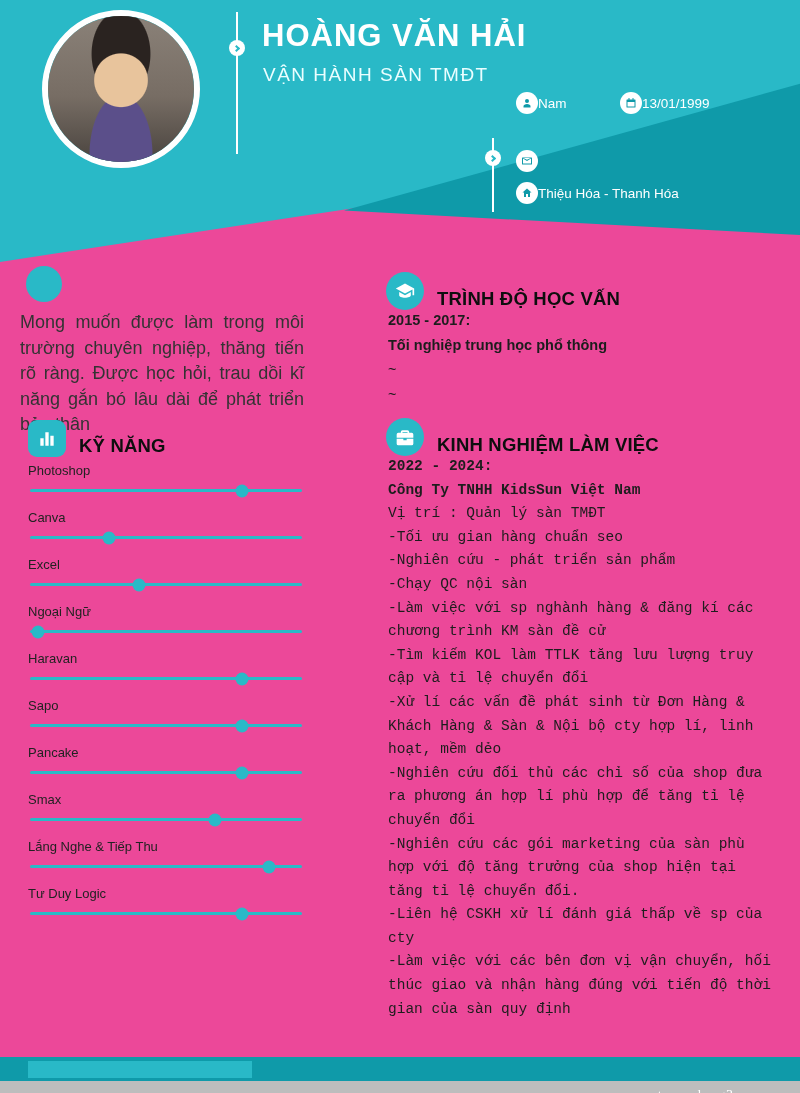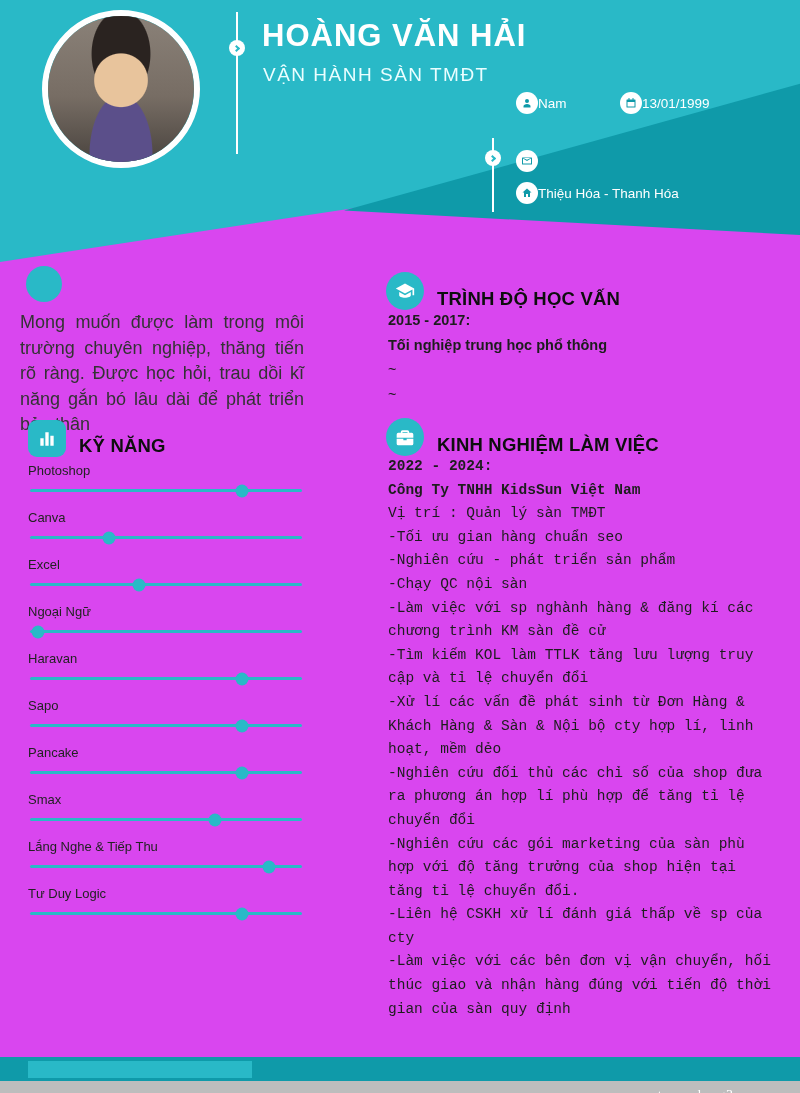--- a/index.html
+++ b/index.html
@@ -4,21 +4,21 @@
 <style>
   :root{
     --teal:#29b9c7;
     --teal-dark:#0f9aa9;
     --footer-gray:#bdbdbd;
     --ink:#222222;
   }
   *{box-sizing:border-box;margin:0;padding:0;}
   body{margin:0;background:#e8e8e8;}
   .page{
-    position:relative;width:800px;height:1093px;background:#d946ef;
+    position:relative;width:800px;height:1093px;background:#ec4899;
     overflow:hidden;font-family:"Liberation Sans",sans-serif;color:var(--ink);
     margin:0 auto;
   }
   
   .hdr-main{position:absolute;left:0;top:0;width:800px;height:270px;
     background:var(--teal);
     clip-path:polygon(0 0,100% 0,100% 52%,0 97%);}
   .hdr-dark{position:absolute;left:0;top:0;width:800px;height:270px;
     background:var(--teal-dark);
     clip-path:polygon(43% 78%,100% 31%,100% 87%);}

